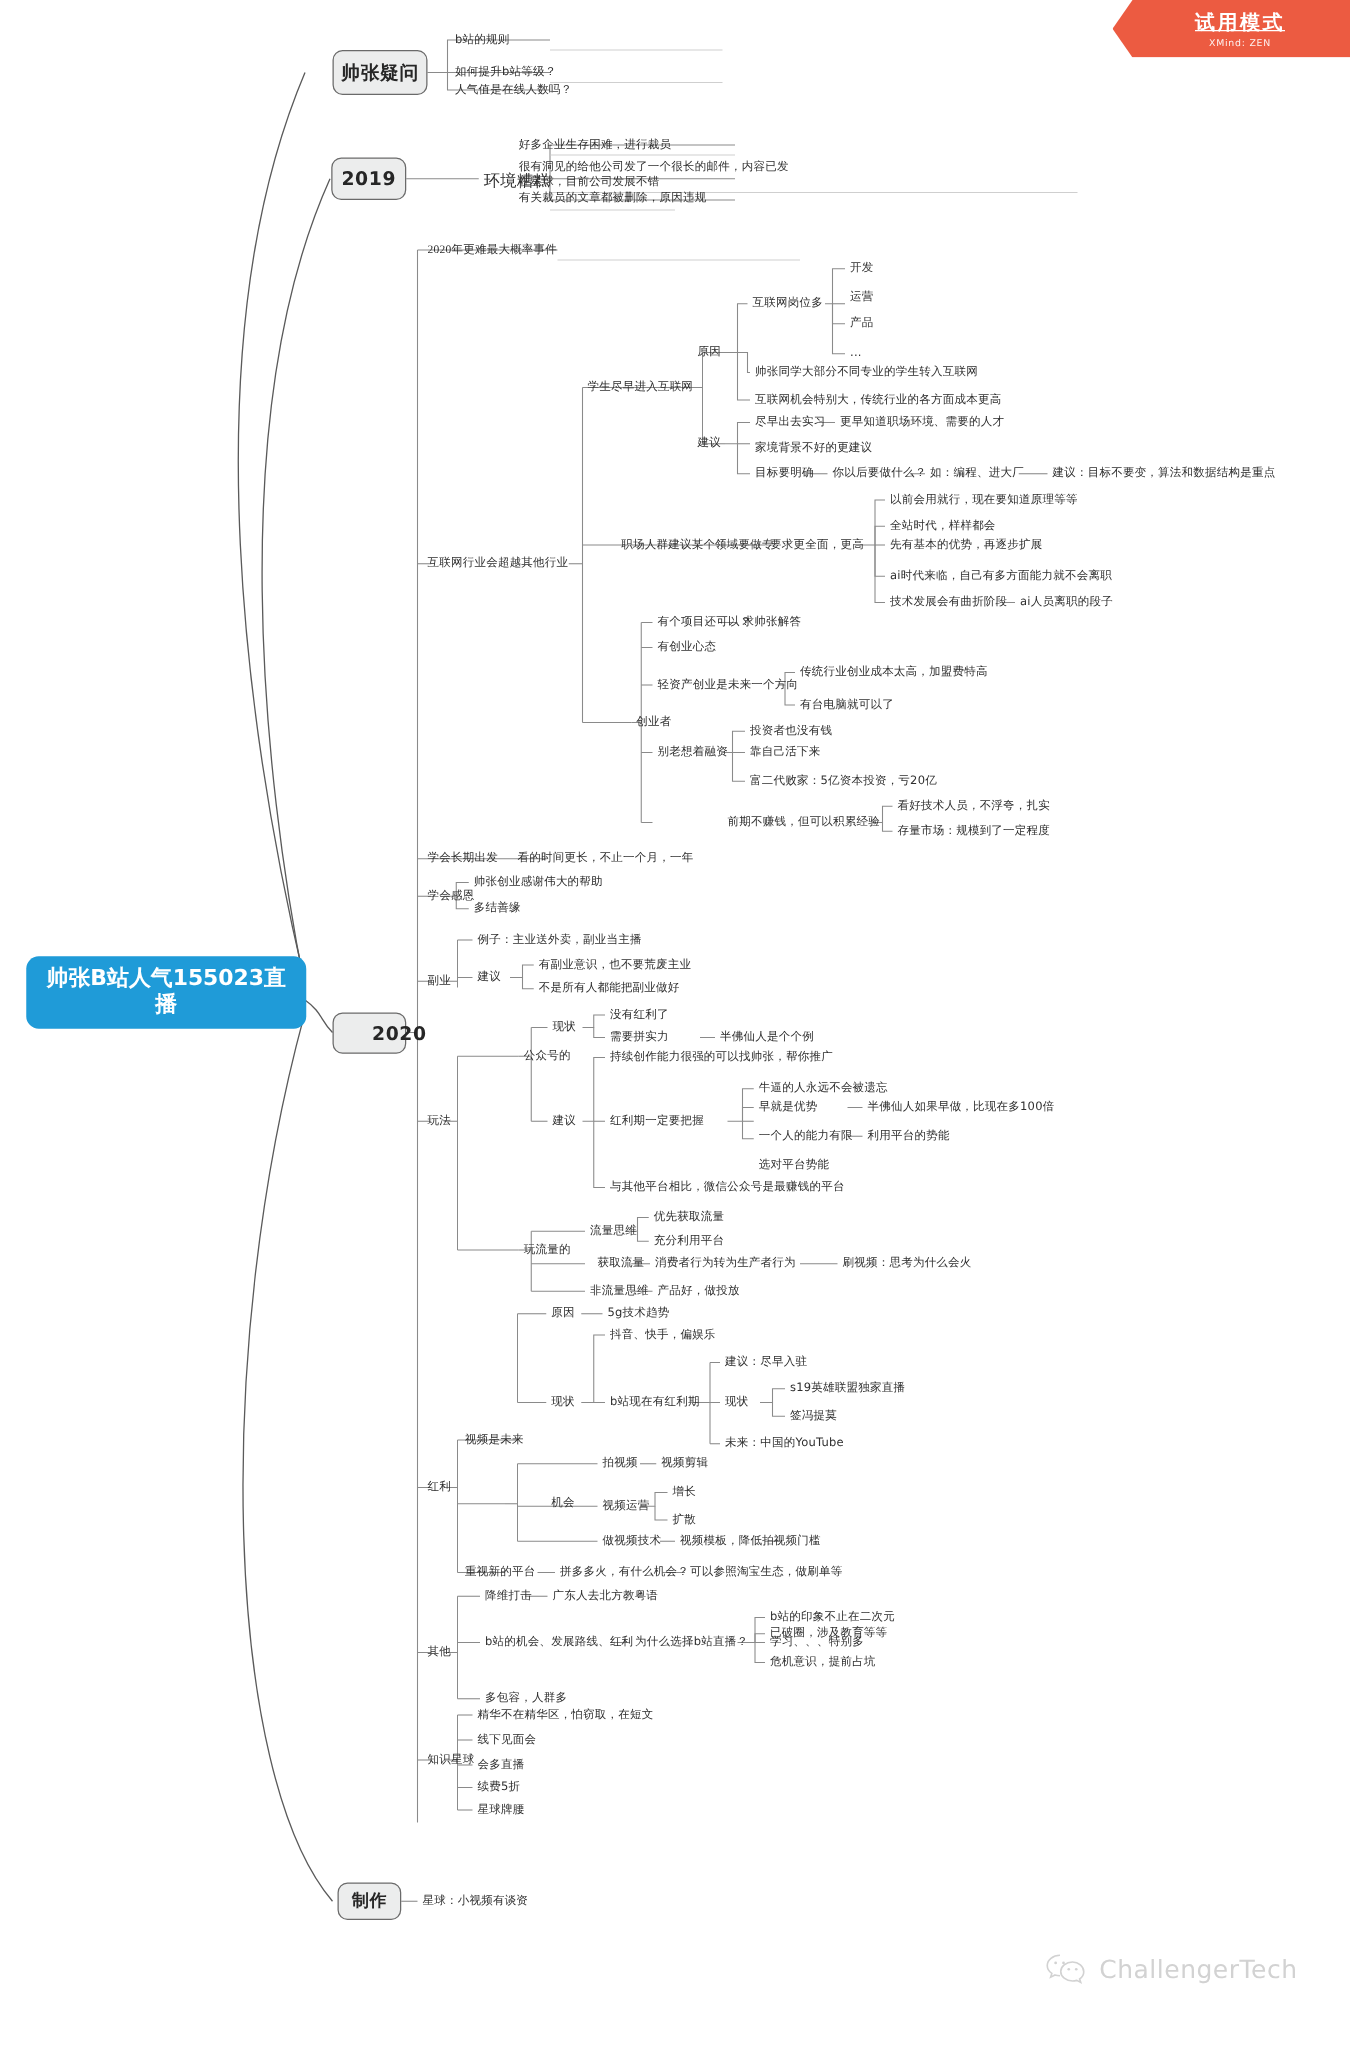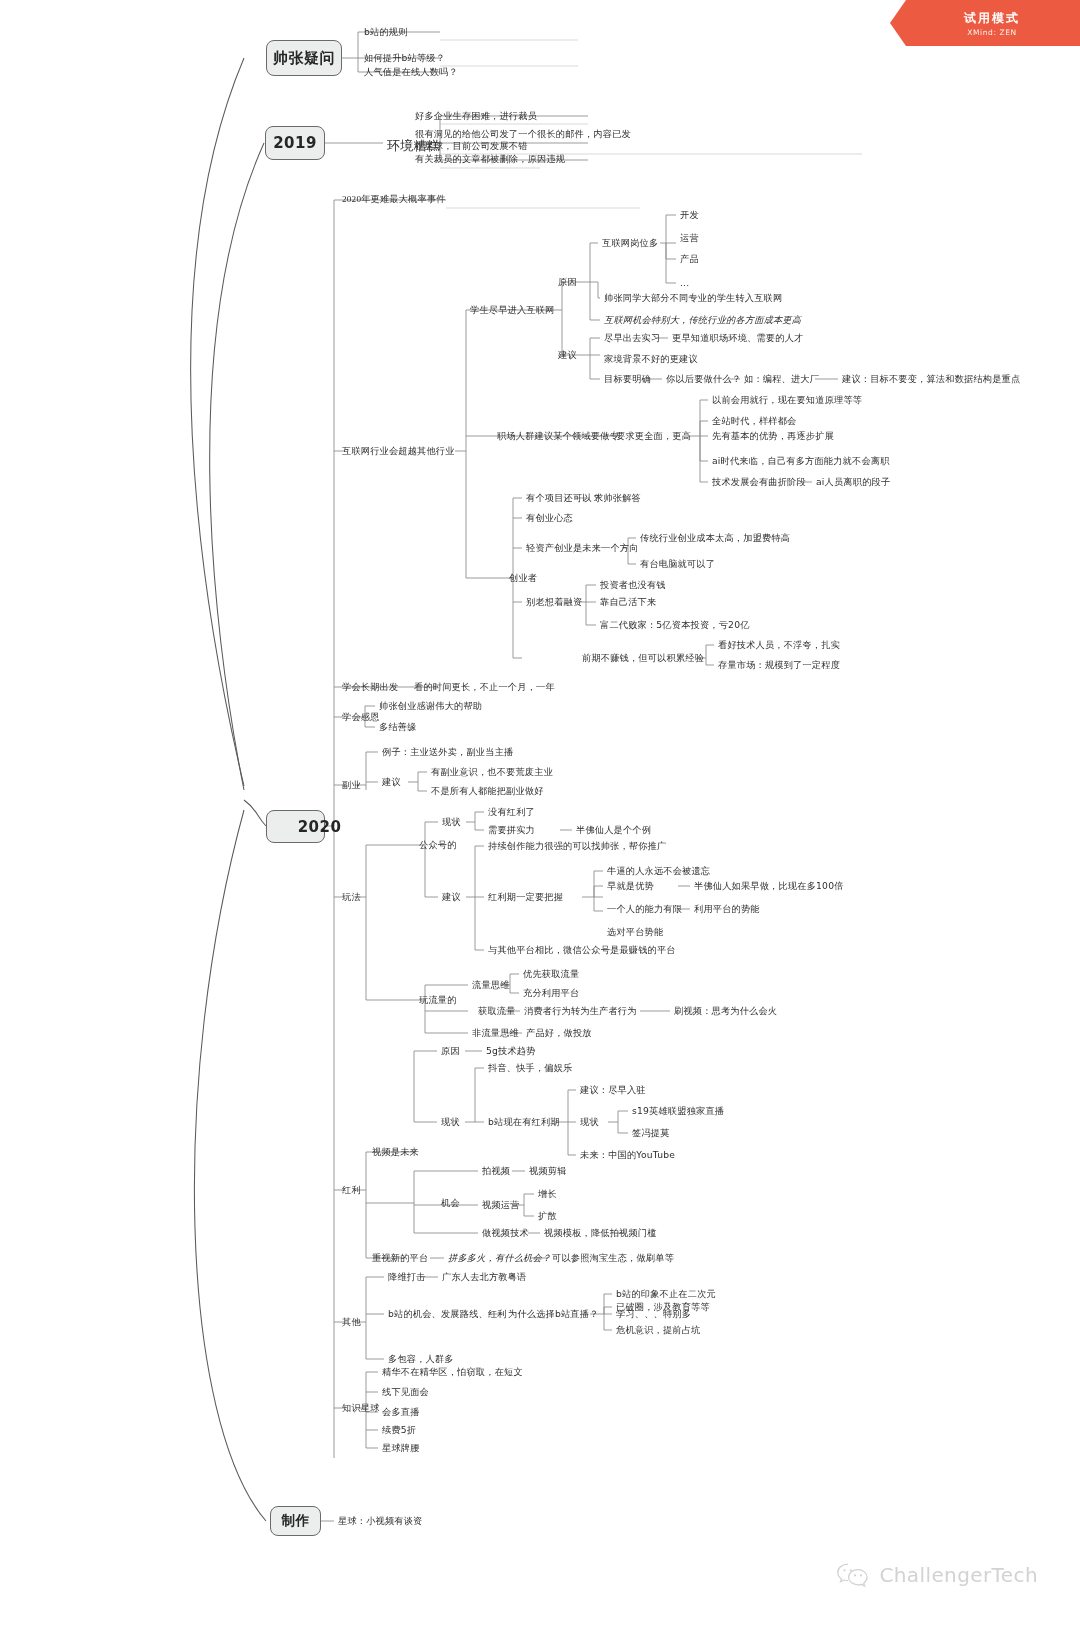--- a/index.html
+++ b/index.html
@@ -71,21 +71,21 @@
     width: 190px; height: 46px;
     background: #ec5b41;
     color: #fff;
     clip-path: polygon(16px 0, 100% 0, 100% 100%, 16px 100%, 0 50%);
     display: flex;
     flex-direction: column;
     align-items: center;
     justify-content: center;
     padding-left: 14px;
   }
-  .trial-badge .t1 { font-size: 12px; font-weight: bold; letter-spacing: 2px; }
+  .trial-badge .t1 { font-size: 16px; font-weight: bold; letter-spacing: 2px; text-decoration: underline; }
   .trial-badge .t2 { font-size: 7.5px; opacity: .92; letter-spacing: .6px; margin-top: 1px; }
 
   
   .watermark {
     position: absolute;
     right: 42px; bottom: 52px;
     display: flex;
     align-items: center;
     gap: 9px;
     color: #d2d2d2;
@@ -307,20 +307,21 @@
     <g stroke="#c8c8c8" stroke-width="0.7" fill="none">
       <path d="M 440 40 L 578 40"></path>
       <path d="M 440 66 L 578 66"></path>
       <path d="M 440 124 L 588 124"></path>
       <path d="M 440 154 L 862 154"></path>
       <path d="M 440 168 L 540 168"></path>
       <path d="M 446 208 L 640 208"></path>
     </g>
   </svg>
 
+  <div class="root-node">帅张B站人气155023直播</div>
 
   <div class="pill" style="left:266px; top:40px; width:76px; height:36px;">帅张疑问</div>
   <div class="pill" style="left:265px; top:126px; width:60px; height:34px;">2019</div>
   <div class="pill" style="left:266px; top:810px; width:59px; height:33px;padding-left:48px;">2020</div>
   <div class="pill" style="left:270px; top:1506px; width:51px; height:30px; font-size:13.5px;">制作</div>
 
   <div class="node lvl-leaf" style="left:364px; top:26px;">b站的规则</div>
   <div class="node lvl-leaf" style="left:364px; top:52px;">如何提升b站等级？</div>
   <div class="node lvl-leaf" style="left:364px; top:66px;">人气值是在线人数吗？</div>
 
@@ -334,21 +335,21 @@
   <div class="node lvl-leaf" style="left:342px; top:445px;">互联网行业会超越其他行业</div>
 
   <div class="node lvl-leaf" style="left:470px; top:304px;">学生尽早进入互联网</div>
   <div class="node lvl-leaf" style="left:558px; top:276px;">原因</div>
   <div class="node lvl-leaf" style="left:602px; top:237px;">互联网岗位多</div>
   <div class="node lvl-leaf" style="left:680px; top:209px;">开发</div>
   <div class="node lvl-leaf" style="left:680px; top:232px;">运营</div>
   <div class="node lvl-leaf" style="left:680px; top:253px;">产品</div>
   <div class="node lvl-leaf" style="left:680px; top:277px;">...</div>
   <div class="node lvl-leaf" style="left:604px; top:292px;">帅张同学大部分不同专业的学生转入互联网</div>
-  <div class="node lvl-leaf" style="left:604px; top:314px;font-style:italic;">互联网机会特别大，传统行业的各方面成本更高</div>
+  <div class="node lvl-leaf" style="left:604px; top:314px;">互联网机会特别大，传统行业的各方面成本更高</div>
 
   <div class="node lvl-leaf" style="left:558px; top:349px;">建议</div>
   <div class="node lvl-leaf" style="left:604px; top:332px;">尽早出去实习</div>
   <div class="node lvl-leaf" style="left:672px; top:332px;">更早知道职场环境、需要的人才</div>
   <div class="node lvl-leaf" style="left:604px; top:353px;">家境背景不好的更建议</div>
   <div class="node lvl-leaf" style="left:604px; top:373px;">目标要明确</div>
   <div class="node lvl-leaf" style="left:666px; top:373px;">你以后要做什么？</div>
   <div class="node lvl-leaf" style="left:744px; top:373px;">如：编程、进大厂</div>
   <div class="node lvl-leaf" style="left:842px; top:373px;">建议：目标不要变，算法和数据结构是重点</div>
 
@@ -430,21 +431,21 @@
   <div class="node lvl-leaf" style="left:580px; top:1149px;">未来：中国的YouTube</div>
   <div class="node lvl-leaf" style="left:441px; top:1197px;">机会</div>
   <div class="node lvl-leaf" style="left:482px; top:1165px;">拍视频</div>
   <div class="node lvl-leaf" style="left:529px; top:1165px;">视频剪辑</div>
   <div class="node lvl-leaf" style="left:482px; top:1199px;">视频运营</div>
   <div class="node lvl-leaf" style="left:538px; top:1188px;">增长</div>
   <div class="node lvl-leaf" style="left:538px; top:1210px;">扩散</div>
   <div class="node lvl-leaf" style="left:482px; top:1227px;">做视频技术</div>
   <div class="node lvl-leaf" style="left:544px; top:1227px;">视频模板，降低拍视频门槛</div>
   <div class="node lvl-leaf" style="left:372px; top:1252px;">重视新的平台</div>
-  <div class="node lvl-leaf" style="left:448px; top:1252px;font-style:italic;">拼多多火，有什么机会？</div>
+  <div class="node lvl-leaf" style="left:448px; top:1252px;">拼多多火，有什么机会？</div>
   <div class="node lvl-leaf" style="left:552px; top:1252px;">可以参照淘宝生态，做刷单等</div>
 
   <div class="node lvl-leaf" style="left:342px; top:1316px;">其他</div>
   <div class="node lvl-leaf" style="left:388px; top:1271px;">降维打击</div>
   <div class="node lvl-leaf" style="left:442px; top:1271px;">广东人去北方教粤语</div>
   <div class="node lvl-leaf" style="left:388px; top:1308px;">b站的机会、发展路线、红利</div>
   <div class="node lvl-leaf" style="left:508px; top:1308px;">为什么选择b站直播？</div>
   <div class="node lvl-leaf" style="left:616px; top:1288px;">b站的印象不止在二次元</div>
   <div class="node lvl-leaf" style="left:616px; top:1301px;">已破圈，涉及教育等等</div>
   <div class="node lvl-leaf" style="left:616px; top:1308px;">学习、、、特别多</div>

